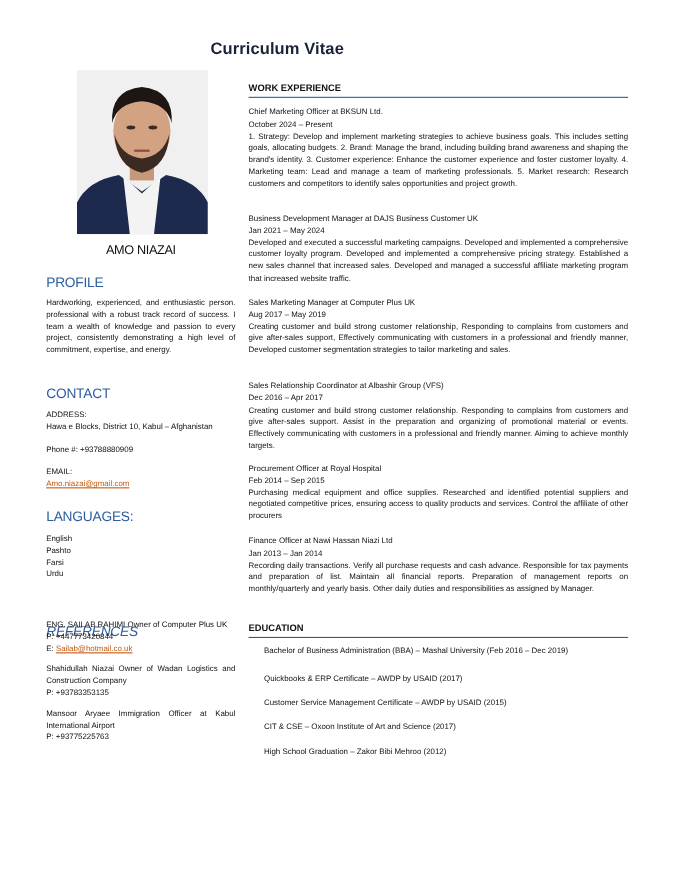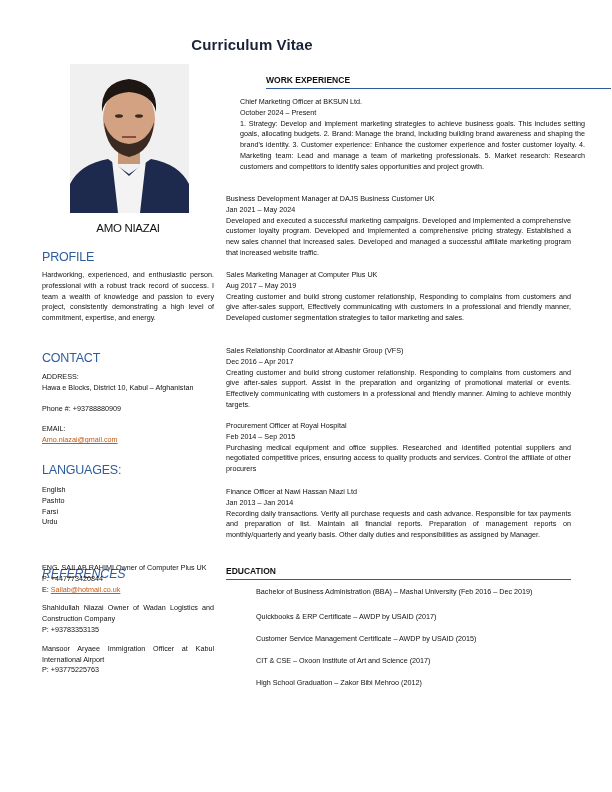--- a/index.html
+++ b/index.html
@@ -14,21 +14,21 @@
   .lh { position: absolute; left: 42px; font-size: 12.5px; color: #2e5d9e; font-weight: normal;
         letter-spacing: -0.2px; }
   .ltext { position: absolute; left: 42px; width: 172px; font-size: 7.2px; line-height: 10.8px;
            color: #111; }
   .justify { text-align: justify; }
   .link { color: #c55a11; text-decoration: underline; }
   .rh { position: absolute; left: 226px; width: 345px; font-size: 8.5px; font-weight: bold;
         color: #111; padding-bottom: 3px; border-bottom: 1.2px solid #2e5d9e; }
   .job { position: absolute; left: 226px; width: 345px; font-size: 7.2px; line-height: 10.8px; }
   .job .desc { text-align: justify; }
-  .edu { position: absolute; left: 236px; font-size: 7.2px; color: #111; padding-left: 20px; }
+  .edu { position: absolute; left: 220px; font-size: 7.2px; color: #111; padding-left: 20px; }
   .gap { height: 10px; }
 </style>
 </head>
 <body>
 
 <div class="title">Curriculum Vitae</div>
 
 <div class="photo">
   <svg width="119" height="149" viewBox="0 0 119 149">
     <rect width="119" height="149" fill="#f0f0f0"></rect>
@@ -87,23 +87,23 @@
     <div class="justify">Shahidullah Niazai Owner of Wadan Logistics and Construction Company</div>
     <div>P: +93783353135</div>
   </div>
   <div class="gap" style="height:8px;"></div>
   <div>
     <div class="justify">Mansoor Aryaee Immigration Officer at Kabul International Airport</div>
     <div>P: +93775225763</div>
   </div>
 </div>
 
-<div class="rh" style="top:75px;margin-left:40px;">WORK EXPERIENCE</div>
+<div class="rh" style="top:75px;">WORK EXPERIENCE</div>
 
-<div class="job" style="top:97px;margin-left:14px;">
+<div class="job" style="top:97px;">
   <div>Chief Marketing Officer at BKSUN Ltd.</div>
   <div>October 2024 – Present</div>
   <div class="desc">1. Strategy: Develop and implement marketing strategies to achieve business goals. This includes setting goals, allocating budgets. 2. Brand: Manage the brand, including building brand awareness and shaping the brand's identity. 3. Customer experience: Enhance the customer experience and foster customer loyalty. 4. Marketing team: Lead and manage a team of marketing professionals. 5. Market research: Research customers and competitors to identify sales opportunities and project growth.</div>
 </div>
 
 <div class="job" style="top:194px;">
   <div>Business Development Manager at DAJS Business Customer UK</div>
   <div>Jan 2021 – May 2024</div>
   <div class="desc">Developed and executed a successful marketing campaigns. Developed and implemented a comprehensive customer loyalty program. Developed and implemented a comprehensive pricing strategy. Established a new sales channel that increased sales. Developed and managed a successful affiliate marketing program that increased website traffic.</div>
 </div>

